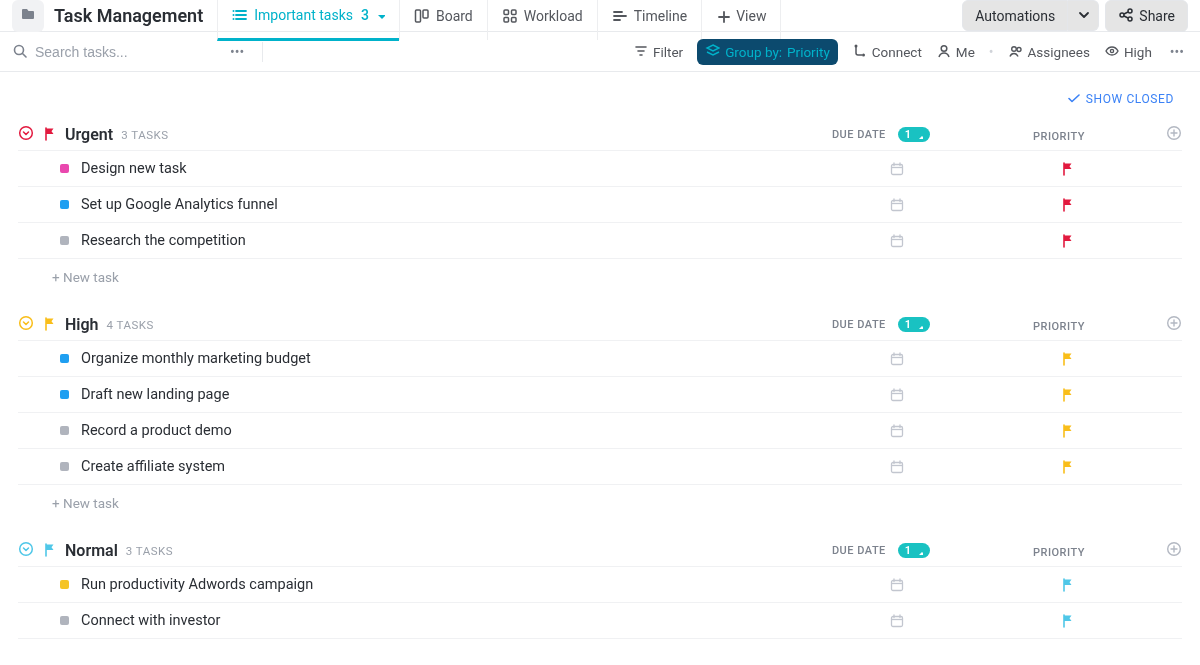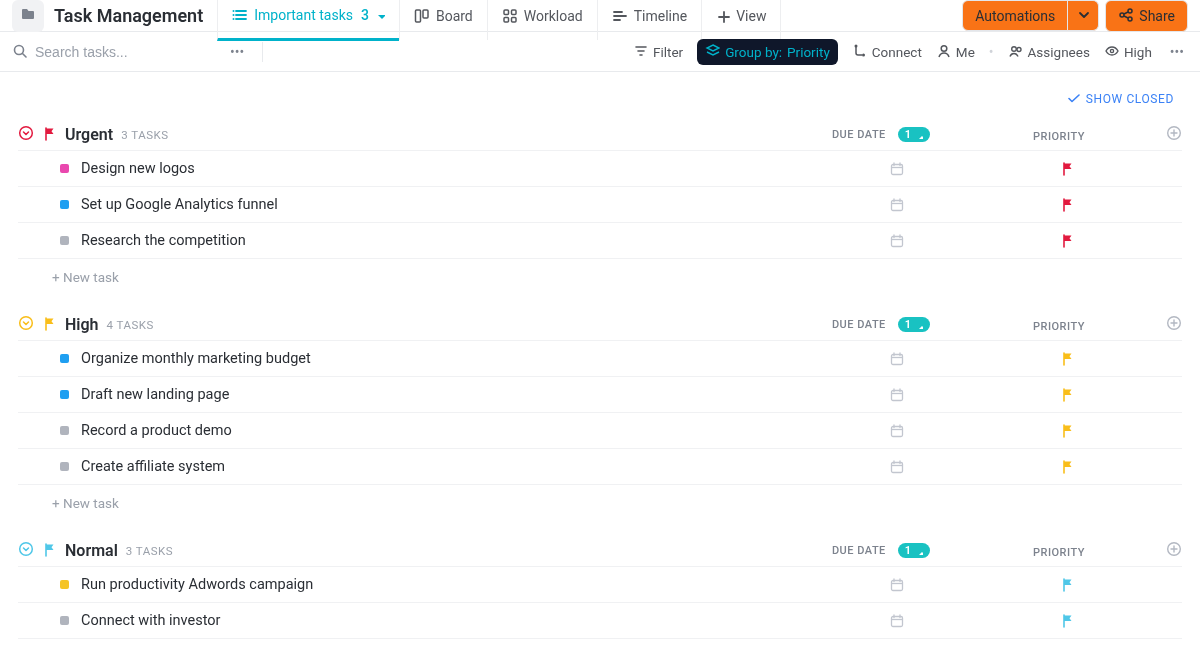--- a/index.html
+++ b/index.html
@@ -52,21 +52,21 @@
   }
   .tab svg, .icon-sm svg { display: block; }
   .spacer { flex: 1; }
   .pill-btn {
     display: flex; align-items: center; gap: 6px;
     border: 1px solid #e4e6ea;
     border-radius: 6px;
     padding: 6px 12px;
     color: #2a2e34;
     cursor: pointer;
-    background: #f97316;
+    background: #e5e5e5;
   }
   .pill-split { border-radius: 6px 0 0 6px; }
   .pill-caret { border-radius: 0 6px 6px 0; border-left: none; padding: 6px 8px; }
   .toolbar {
     display: flex; align-items: center;
     height: 40px;
     padding: 0 12px;
     border-bottom: 1px solid #e8eaed;
     gap: 14px;
     color: #54575d;
@@ -86,21 +86,21 @@
   .search-input::placeholder { color: #9aa0aa; }
   .dots { color: #7c828d; padding: 0 4px; cursor: pointer; }
   .vdiv { width: 1px; height: 20px; background: #e8eaed; }
   .tool {
     display: flex; align-items: center; gap: 5px;
     font-size: 13.5px;
     color: #54575d;
     cursor: pointer;
   }
   .tool.active {
-    background: #0f172a;
+    background: #0c4a6e;
     color: #00b2ca;
     padding: 4px 8px;
     border-radius: 6px;
   }
   .tool .sub { color: #00b2ca; }
   .dot-sep { color: #d0d3d9; }
   .content { padding: 8px 18px 20px 18px; }
   .show-closed {
     display: flex; justify-content: flex-end;
     padding: 10px 8px 14px 0;
@@ -422,21 +422,21 @@
       <div class="gh-col pri"><span class="col-label">PRIORITY</span></div>
       <div class="gh-col plus"><svg width="16" height="16">
               <use href="#i-plus-c"></use>
             </svg></div>
     </div>
     <div>
 
         <div class="row">
           <div class="row-left">
             <span class="status-sq c-pink"></span>
-            <span class="task-name">Design new logos</span>
+            <span class="task-name">Design new task</span>
           </div>
           <div class="row-col due">
               <svg width="16" height="16">
                 <use href="#i-cal"></use>
               </svg>
             </div>
           <div class="row-col pri flag-red">
               <svg width="15" height="15">
                 <use href="#i-flag"></use>
               </svg>

